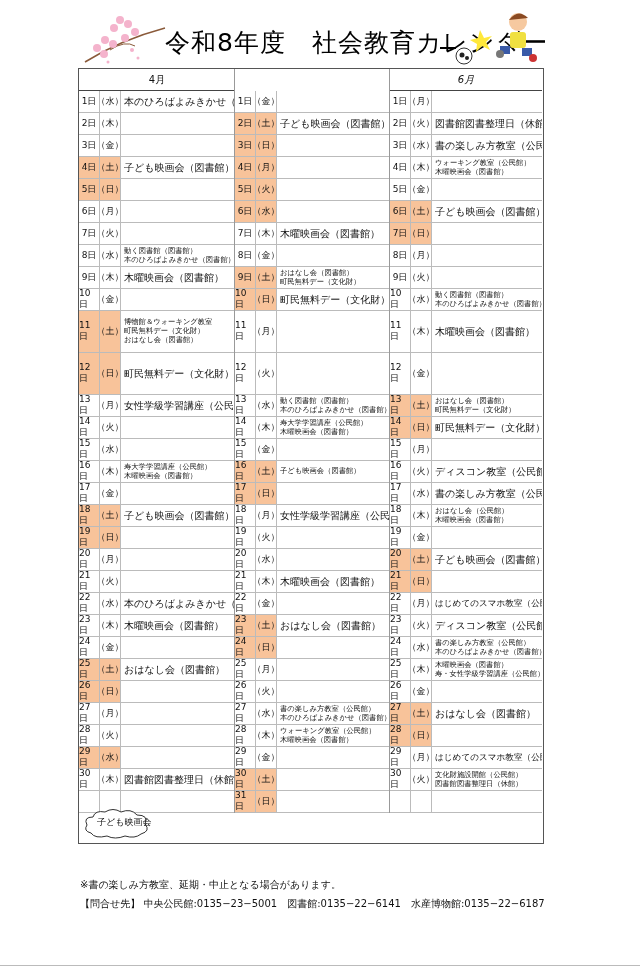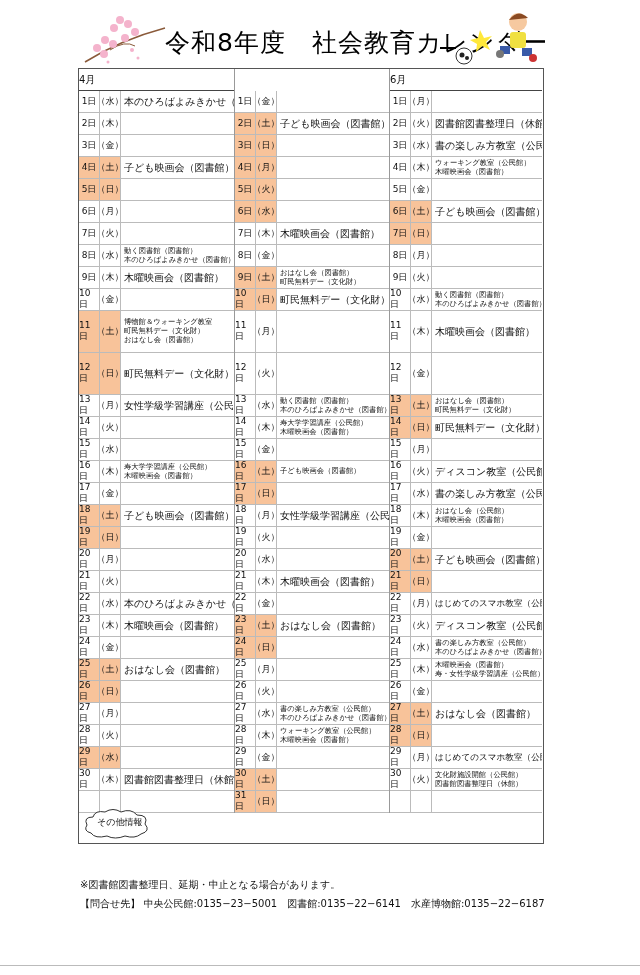--- a/index.html
+++ b/index.html
@@ -6,21 +6,21 @@
   body { width:640px; height:975px; position:relative; overflow:hidden;
          font-family:"DejaVu Sans", "Liberation Sans", sans-serif; color:#111; }
   .header { position:absolute; left:0; top:0; width:640px; height:66px; }
   .title { position:absolute; left:165px; top:26px; font-size:25px; letter-spacing:1px;
            white-space:pre; color:#000; font-weight:500; }
   .sakura { position:absolute; left:80px; top:10px; width:95px; height:55px; }
   .kid { position:absolute; left:440px; top:8px; width:100px; height:60px; }
   .sheet { position:absolute; left:78px; top:68px; width:466px; height:776px;
            border:1.5px solid #555; box-sizing:border-box; }
   .month-head { position:absolute; top:0; height:22px; border-bottom:1.5px solid #444;
-                font-size:10px; text-align:left; line-height:22px; box-sizing:border-box; }
+                font-size:10px; text-align:center; line-height:22px; box-sizing:border-box; }
   .col { position:absolute; top:22px; }
   .row { position:absolute; left:0; display:flex; border-bottom:1px solid #bbb; box-sizing:border-box; }
   .c-day { width:21px; font-size:9px; display:flex; align-items:center; justify-content:center;
            border-right:1px solid #bbb; box-sizing:border-box; }
   .c-wd { width:21px; font-size:9px; display:flex; align-items:center; justify-content:center;
           border-right:1px solid #bbb; box-sizing:border-box; }
   .c-ev { flex:1; font-size:10px; display:flex; flex-direction:column; justify-content:center;
           padding-left:3px; line-height:1.15; white-space:nowrap; overflow:hidden; }
   .c-ev.small { font-size:7.3px; line-height:1.2; }
   .c-ev.med { font-size:8.6px; }
@@ -441,21 +441,21 @@
         <div class="c-wd">（土）</div>
         <div class="c-ev"></div>
       </div>
       <div class="row hol" style="top: 700px; height: 22px; width: 155px;">
         <div class="c-day">31日</div>
         <div class="c-wd">（日）</div>
         <div class="c-ev"></div>
       </div>
     </div>
     <div class="vline" style="left: 155px; height: 744px;"></div>
-    <div class="month-head" style="left: 311px; width: 152px;">6月</div>
+    <div class="month-head" style="left: 311px; width: 152px; font-style: italic;">6月</div>
     <div class="col" style="left: 311px; width: 152px;">
       <div class="row" style="top: 0px; height: 22px; width: 152px;">
         <div class="c-day">1日</div>
         <div class="c-wd">（月）</div>
         <div class="c-ev"></div>
       </div>
       <div class="row" style="top: 22px; height: 22px; width: 152px;">
         <div class="c-day">2日</div>
         <div class="c-wd">（火）</div>
         <div class="c-ev">
@@ -649,19 +649,19 @@
         <div class="c-day"></div>
         <div class="c-wd"></div>
         <div class="c-ev"></div>
       </div>
     </div>
     <div class="vline" style="left: 310px; height: 744px;"></div>
     <div class="other-box">
       <svg class="cloud" viewBox="0 0 72 32">
         <path d="M10 26 Q2 24 6 18 Q2 10 12 10 Q14 3 24 5 Q32 0 40 5 Q50 1 56 8 Q68 8 64 17 Q70 24 60 27 Q54 32 44 29 Q34 33 26 29 Q14 32 10 26 Z" fill="#fff" stroke="#333" stroke-width="1"></path>
       </svg>
-      <span class="cloud-label">その他情報</span>
+      <span class="cloud-label">子ども映画会</span>
     </div>
   </div>
 
-<div class="note">※図書館図書整理日、延期・中止となる場合があります。</div>
+<div class="note">※書の楽しみ方教室、延期・中止となる場合があります。</div>
 <div class="contact">【問合せ先】 中央公民館:0135−23−5001　図書館:0135−22−6141　水産博物館:0135−22−6187</div>
 <div class="bottom-line"></div>
 
 </body></html>

